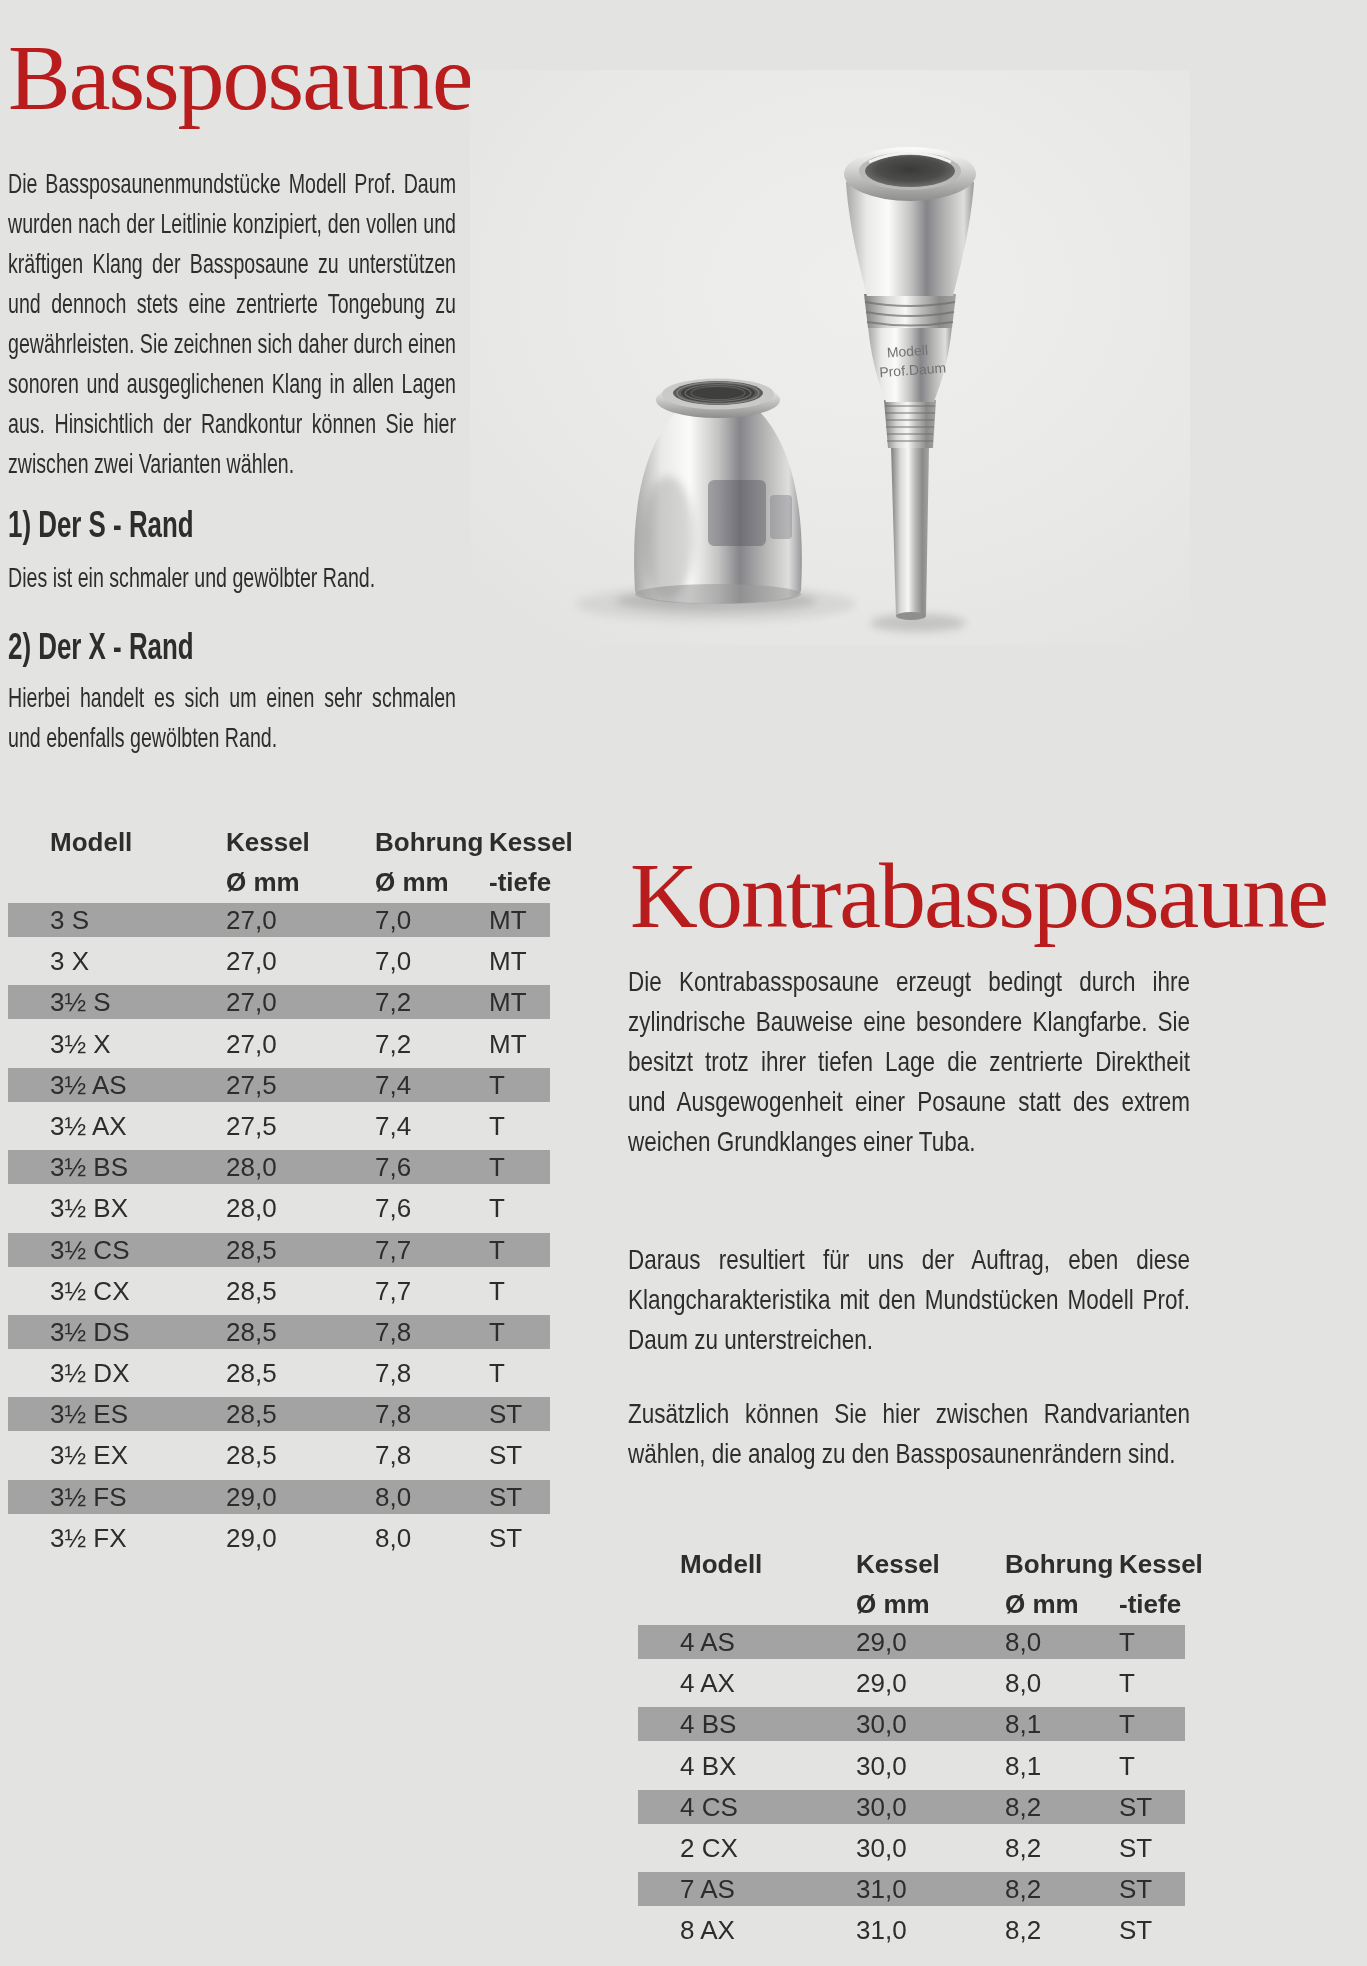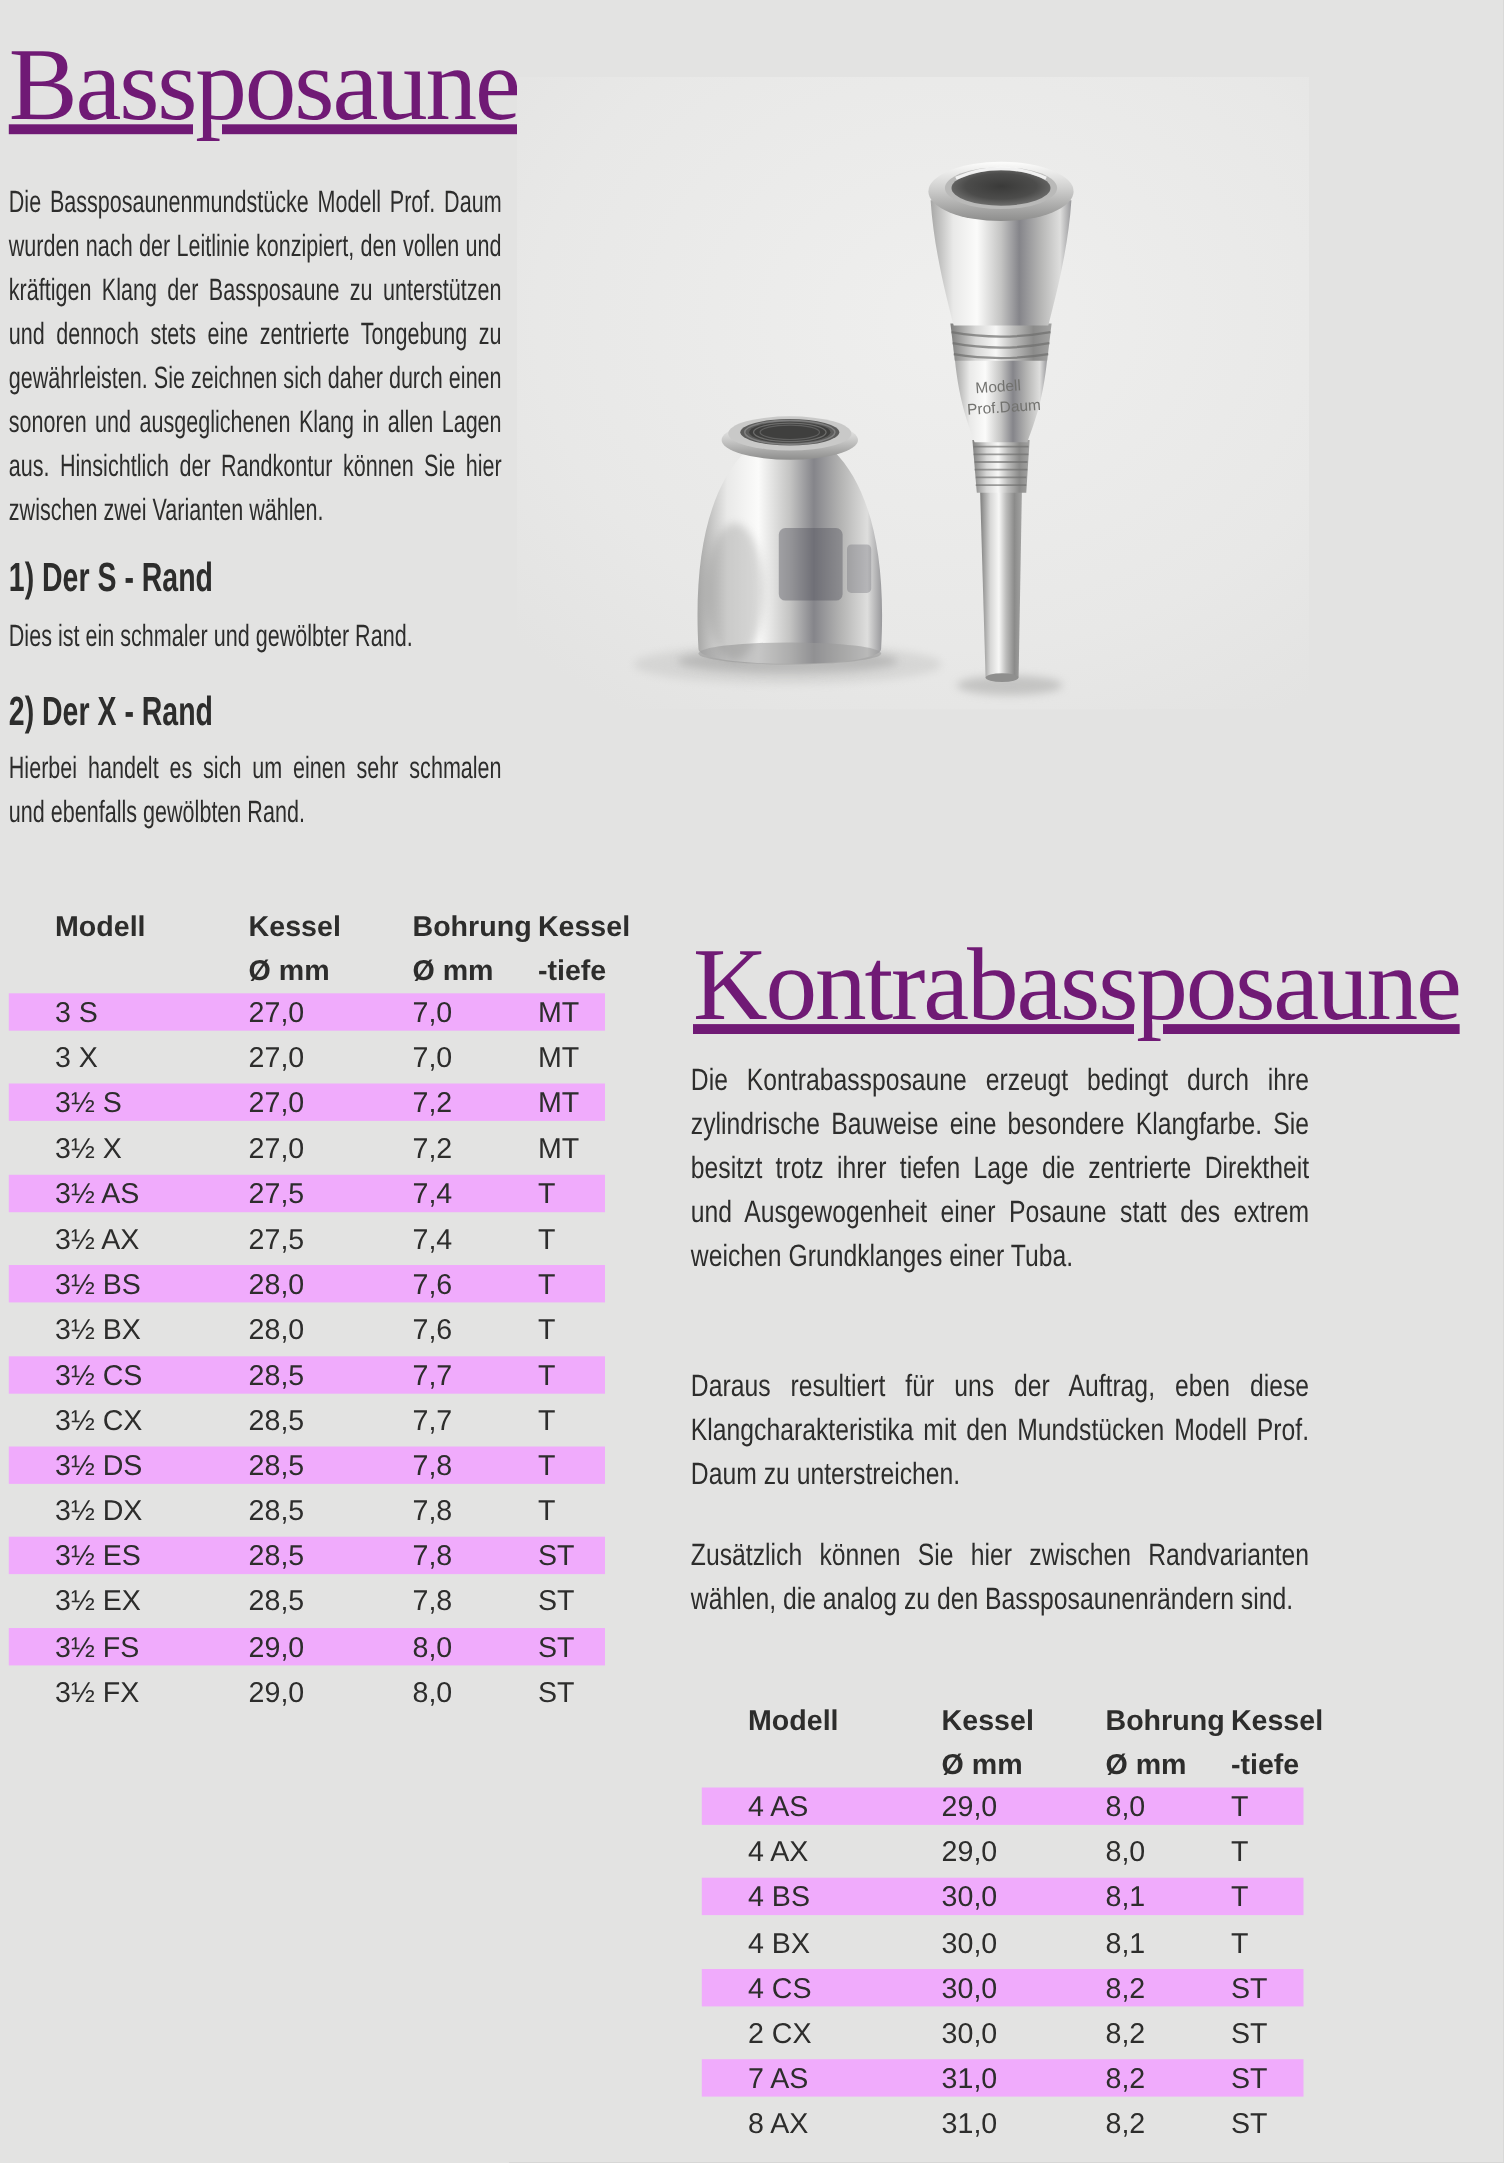--- a/index.html
+++ b/index.html
@@ -1,19 +1,19 @@
 <!DOCTYPE html>
 <html><head>
 <meta charset="utf-8">
 <style>
   html,body{margin:0;padding:0;background:#cfcfce;}
   .page{position:relative;width:1367px;height:1966px;background:#e3e3e2;
         font-family:"Liberation Sans",sans-serif;color:#2d2d2c;overflow:hidden;}
-  .serif-title{font-family:"Liberation Serif",serif;color:#701a75;font-size:94px;
-               line-height:1.02;letter-spacing:-2px;font-weight:400;white-space:nowrap;text-decoration:underline;}
+  .serif-title{font-family:"Liberation Serif",serif;color:#b91c1c;font-size:94px;
+               line-height:1.02;letter-spacing:-2px;font-weight:400;white-space:nowrap;}
   #bass-title{position:absolute;left:8px;top:30px;}
   #kontra-title{position:absolute;left:630px;top:822px;margin-top:26px;}
   .cx{transform-origin:0 0;}
   .body-text{font-size:28px;line-height:40px;text-align:justify;text-justify:inter-word;}
   .oneline{font-size:28px;line-height:40px;white-space:nowrap;}
   h2.sub{font-size:37px;font-weight:700;margin:0;white-space:nowrap;letter-spacing:0;}
   
   #bass-intro{position:absolute;left:8px;top:164px;width:640px;transform:scaleX(.70);}
   #rand1-h{position:absolute;left:8px;top:504px;width:640px;transform:scaleX(.70);}
   #rand1-t{position:absolute;left:8px;top:558px;width:640px;transform:scaleX(.70);}
@@ -25,21 +25,21 @@
   #kpara3{position:absolute;left:628px;top:1394px;width:700px;transform:scaleX(.803);}
   
   .spec-table{position:absolute;}
   #bass-table{left:8px;top:822px;width:542px;}
   #kontra-table{left:638px;top:1544px;width:547px;}
   .thead,.trow{display:grid;grid-template-columns:218px 149px 114px 1fr;}
   .thead{font-weight:700;font-size:26px;line-height:40px;}
   .hline{height:40px;}
   .rows{margin-top:1px;}
   .trow{height:34px;line-height:34px;font-size:26px;margin-bottom:7.2px;}
-  .trow.stripe{background:#f0abfc;}
+  .trow.stripe{background:#a3a3a3;}
   .c1{padding-left:42px;}
   
   #photo{position:absolute;left:470px;top:70px;width:720px;height:575px;}
 </style>
 </head>
 <body>
 
 <div class="page">
 
   <div id="bass-title" class="serif-title">Bassposaune</div>

